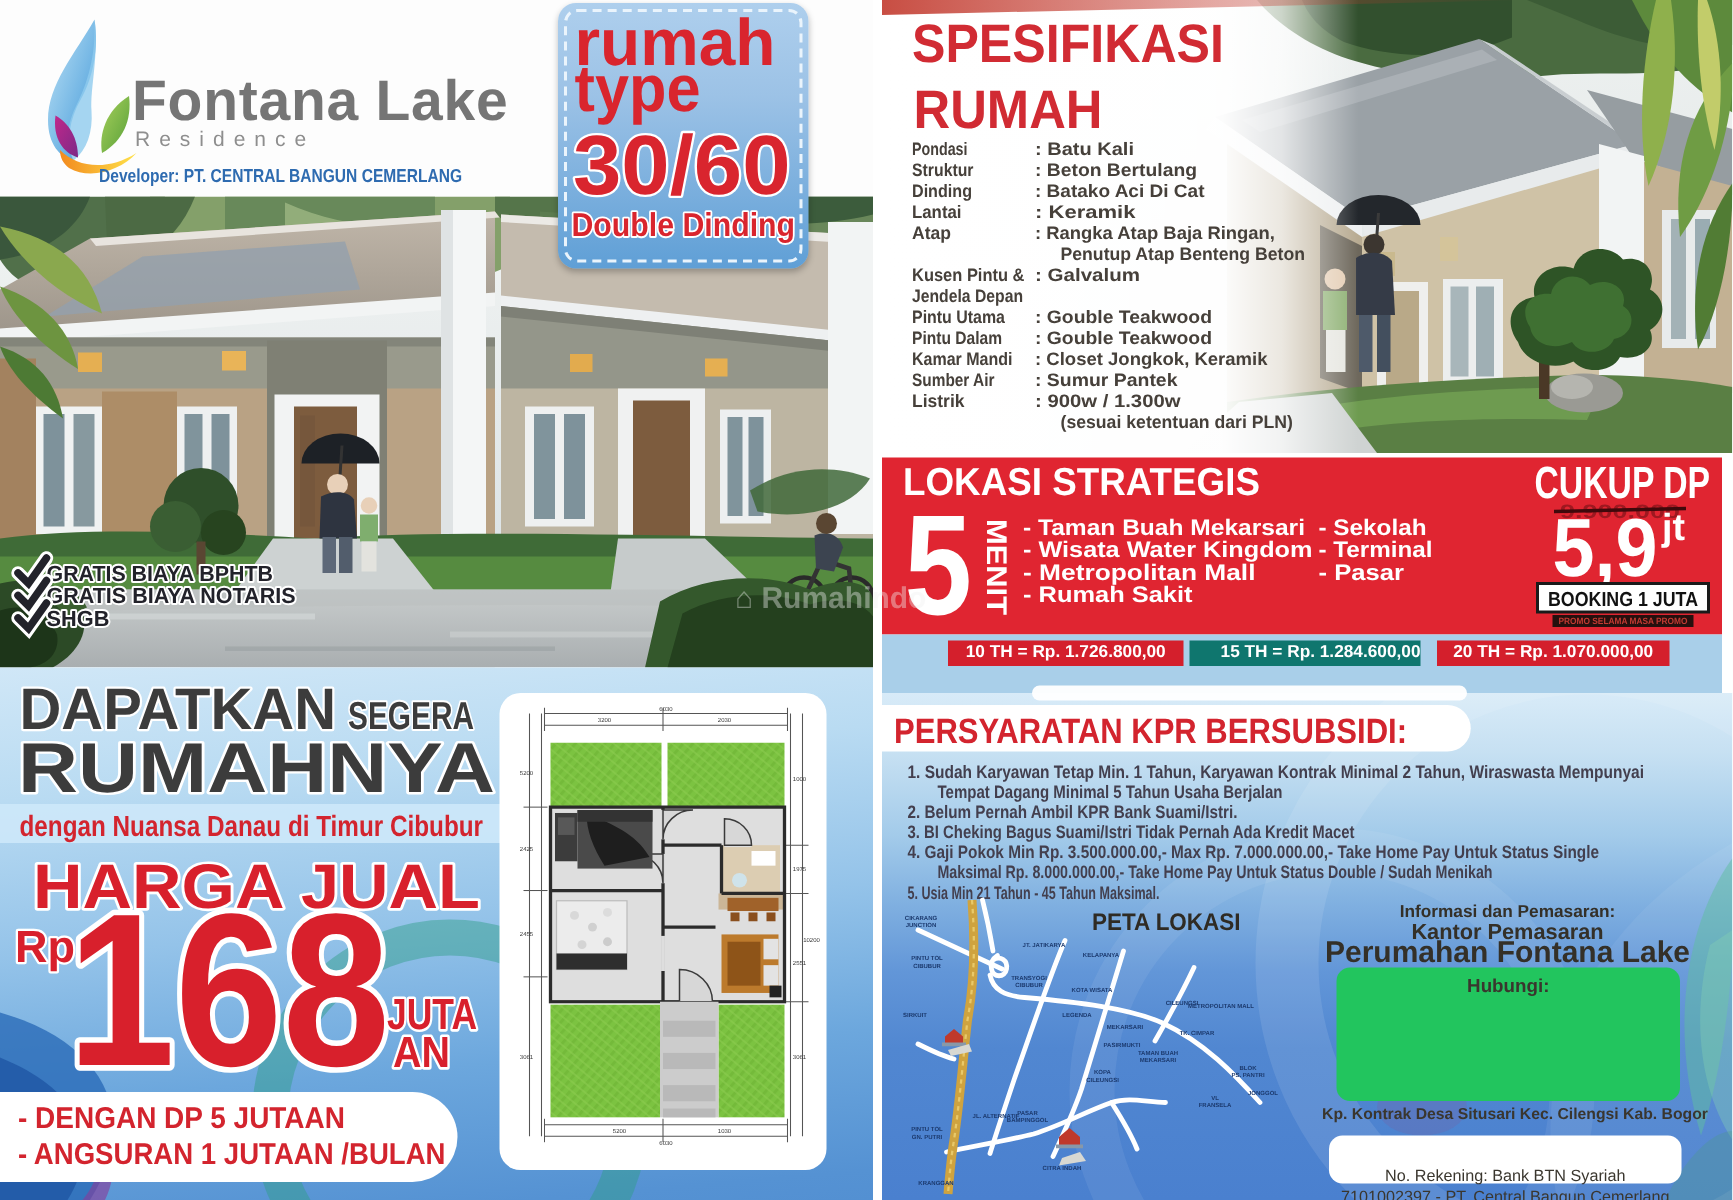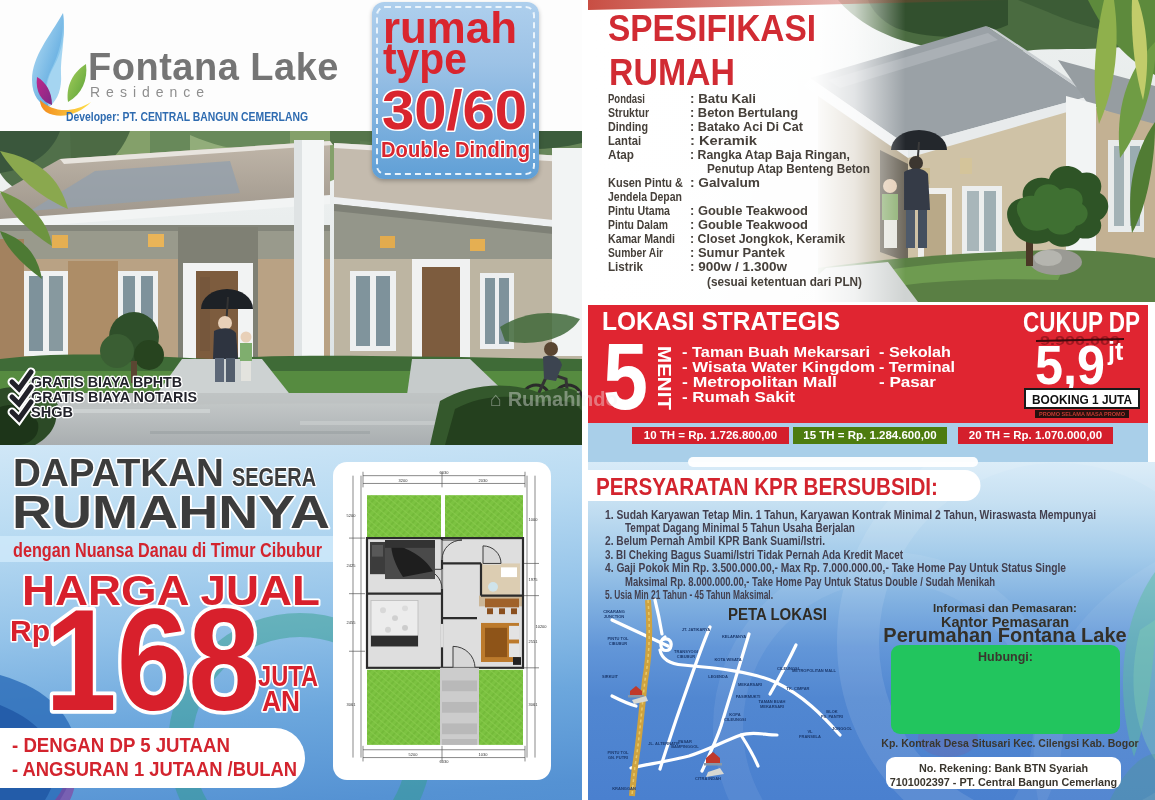--- a/index.html
+++ b/index.html
@@ -525,21 +525,21 @@
   <text x="520" y="55" font-size="25" font-weight="bold" fill="#ffffff">jt</text>
 
   <rect x="437" y="84" width="114" height="19" fill="#ffffff" stroke="#1a1a1a" stroke-width="2"></rect>
   <text x="494" y="99" font-size="13.5" font-weight="bold" fill="#111111" text-anchor="middle" lengthAdjust="spacingAndGlyphs" textLength="100">BOOKING 1 JUTA</text>
   <rect x="447" y="105" width="94" height="8" fill="#26100e"></rect>
   <text x="494" y="111" font-size="6" font-weight="bold" fill="#c23a32" text-anchor="middle" lengthAdjust="spacingAndGlyphs" textLength="86">PROMO SELAMA MASA PROMO</text>
 </svg>
 
 <div class="abs" style="left:588px;top:423px;width:560px;height:39px;background:#a9cfe9;"></div>
 <div class="abs" style="left:632px;top:427px;width:157px;height:17px;background:#d41f2c;color:#fff;font-size:11.5px;font-weight:bold;text-align:center;line-height:17px;">10 TH = Rp. 1.726.800,00</div>
-<div class="abs" style="left:793px;top:427px;width:154px;height:17px;background:#4d7c0f;color:#fff;font-size:11.5px;font-weight:bold;text-align:center;line-height:17px;">15 TH = Rp. 1.284.600,00</div>
+<div class="abs" style="left:793px;top:427px;width:154px;height:17px;background:#0f766e;color:#fff;font-size:11.5px;font-weight:bold;text-align:right;line-height:17px;">15 TH = Rp. 1.284.600,00</div>
 <div class="abs" style="left:958px;top:427px;width:155px;height:17px;background:#d41f2c;color:#fff;font-size:11.5px;font-weight:bold;text-align:center;line-height:17px;">20 TH = Rp. 1.070.000,00</div>
 
 <div class="abs" style="left:588px;top:462px;width:567px;height:338px;background:linear-gradient(#d8ebf8 0%,#c6e0f2 12%,#a3cbea 28%,#7fafe0 42%,#6296d8 55%,#5187d1 70%,#4a80cf 100%);"></div>
 <svg class="abs" style="left:588px;top:462px;" width="567" height="338" viewBox="0 0 567 338">
   <path d="M567,100 C480,150 430,230 450,338 L567,338 Z" fill="#ffffff" opacity="0.06"></path>
   <circle cx="470" cy="180" r="200" fill="none" stroke="#ffffff" stroke-width="42" opacity="0.10"></circle>
   <circle cx="300" cy="265" r="160" fill="none" stroke="#ffffff" stroke-width="30" opacity="0.07"></circle>
   <ellipse cx="360" cy="276" rx="30" ry="19" fill="#7a5a9a" opacity="0.25"></ellipse>
 
   <path d="M567,110 C535,155 525,225 546,295 C561,250 571,178 567,110 Z" fill="#5fbda0" opacity="0.5"></path>
@@ -635,17 +635,17 @@
   <div style="font-size:14.5px;font-weight:bold;line-height:13px;margin-top:2px;">Kantor Pemasaran</div>
   <div style="font-size:20px;font-weight:bold;line-height:13px;">Perumahan Fontana Lake</div>
 </div>
 
 <div class="abs" style="left:891px;top:645px;width:229px;height:89px;background:#22c55e;border-radius:9px;">
   <div style="font-size:12.5px;font-weight:bold;color:#3a362e;text-align:center;margin-top:5px;">Hubungi:</div>
 </div>
 
 <div class="abs" style="left:880px;top:737px;width:260px;text-align:center;font-size:10.5px;font-weight:bold;color:#3a362e;">Kp. Kontrak Desa Situsari Kec. Cilengsi Kab. Bogor</div>
 
-<div class="abs" style="left:886px;top:757px;width:235px;height:32px;background:#ffffff;border-radius:9px;text-align:center;font-size:10.8px;font-weight:bold;color:#3a362e;line-height:13.5px;padding-top:5px;box-sizing:border-box;">No. Rekening: Bank BTN Syariah<br>7101002397 - PT. Central Bangun Cemerlang</div>
+<div class="abs" style="left:886px;top:757px;width:235px;height:32px;background:#ffffff;border-radius:9px;text-align:center;font-size:10.8px;font-weight:normal;color:#3a362e;line-height:13.5px;padding-top:21px;box-sizing:border-box;">No. Rekening: Bank BTN Syariah<br>7101002397 - PT. Central Bangun Cemerlang</div>
 
 <div class="abs" style="left:490px;top:388px;width:200px;height:40px;color:rgba(240,240,240,0.4);font-size:20px;font-weight:bold;">⌂ Rumahindo</div>
 
 </div>
 
 </body></html>

